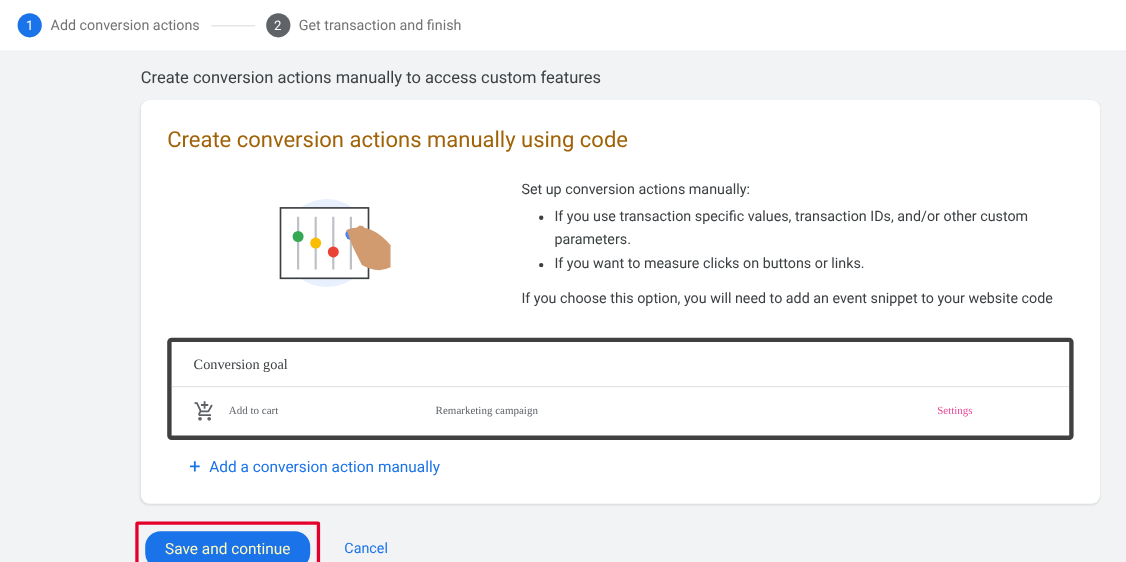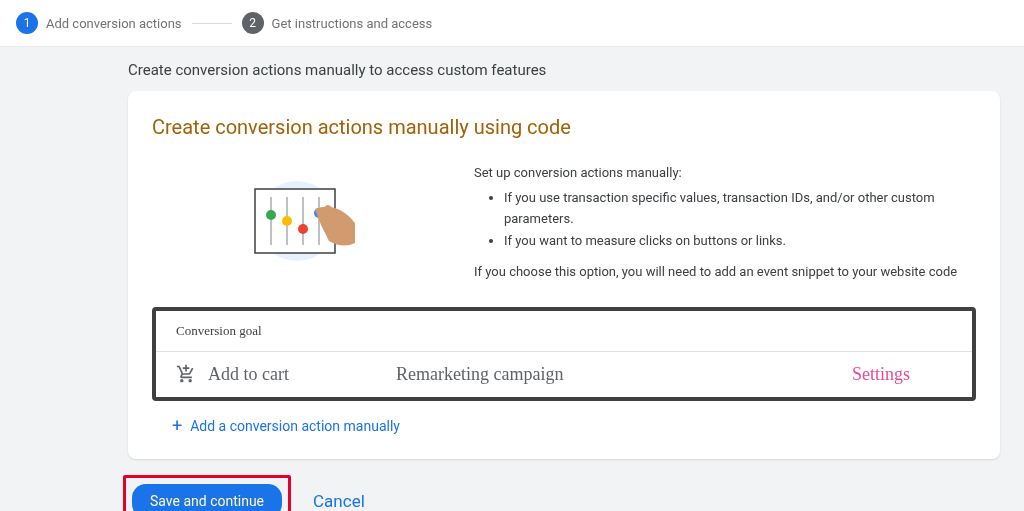--- a/index.html
+++ b/index.html
@@ -94,21 +94,21 @@
       align-items: center;
       padding: 12px 20px;
     }
     .t-head {
       color: #3c4043;
       font-size: 13px;
       border-bottom: 1px solid #e0e0e0;
     }
     .t-row {
       color: #5f6368;
-      font-size: 18px;
+      font-size: 10px;
     }
     .goal-cell { display: flex; align-items: center; gap: 12px; }
     .cart-icon-svg { width: 20px; height: 20px; color: #5f6368; }
     .settings-link { color: #ec4899; text-align: left; cursor: pointer; }
     .add-row {
       display: flex;
       align-items: center;
       gap: 8px;
       color: #1a73e8;
       padding: 16px 20px 4px;
@@ -134,36 +134,36 @@
       border: none;
       border-radius: 14px;
       padding: 9px 18px;
       font-size: 14px;
       cursor: pointer;
       font-family: inherit;
     }
     .cancel-link {
       color: #1a73e8;
       cursor: pointer;
-      font-size: 17px;
+      font-size: 13px;
       margin-left: 10px;
     }
   </style>
 </head>
 <body>
 
 <div class="stepper">
   <div class="step">
     <div class="step-circle step-active">1</div>
     <div class="step-label">Add conversion actions</div>
   </div>
   <div class="step-line"></div>
   <div class="step">
     <div class="step-circle step-inactive">2</div>
-    <div class="step-label">Get instructions and access</div>
+    <div class="step-label">Get transaction and finish</div>
   </div>
 </div>
 
 <div class="page-body">
   <div class="subtitle">Create conversion actions manually to access custom features</div>
 
   <div class="card">
     <div class="card-title">Create conversion actions manually using code</div>
 
     <div class="intro-row">

